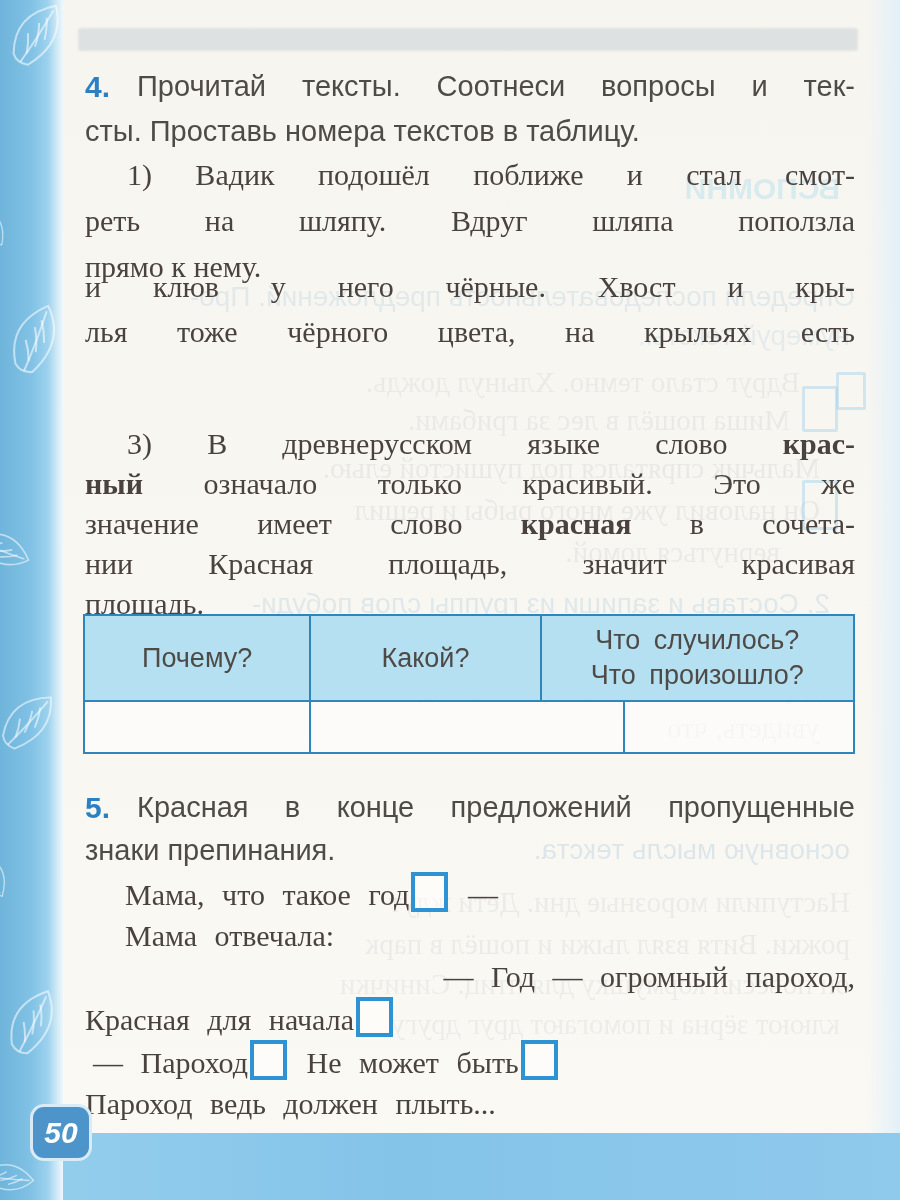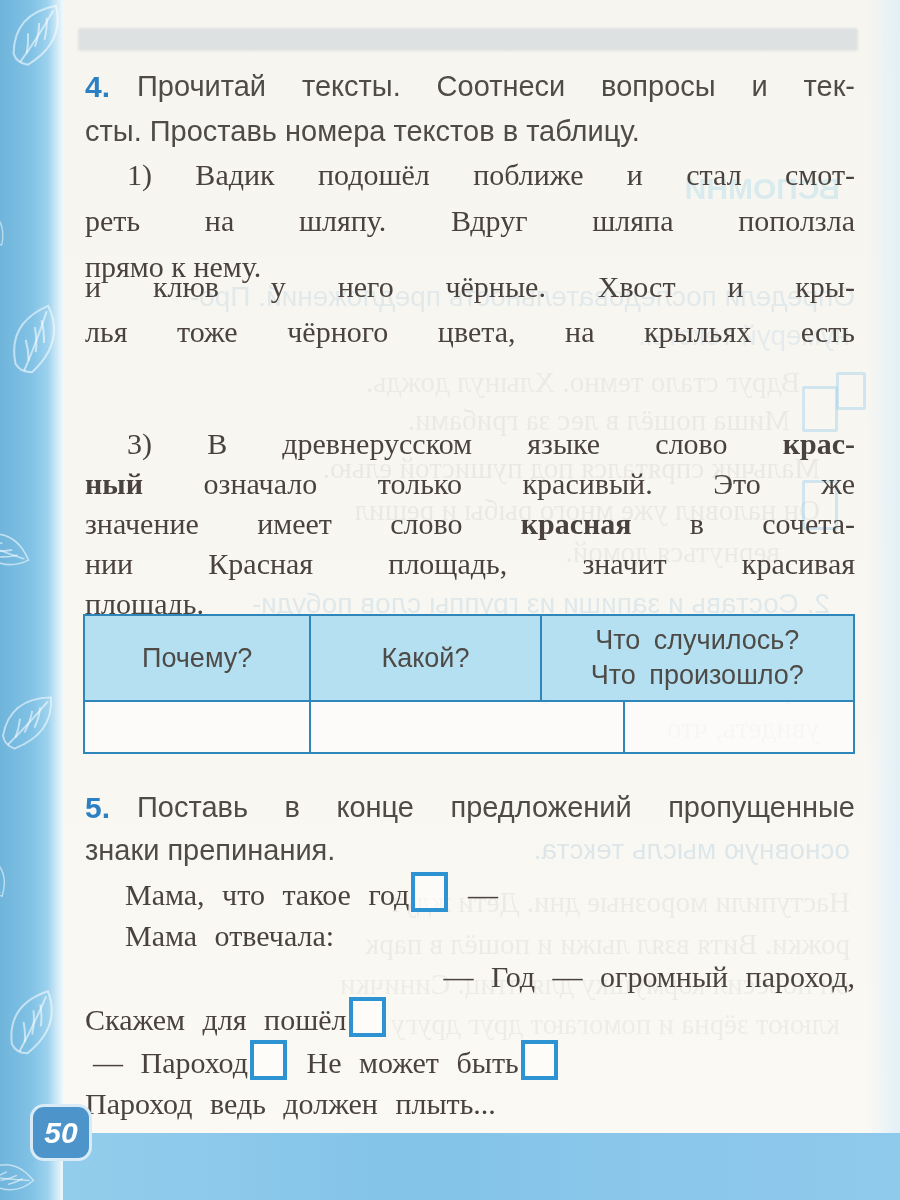--- a/index.html
+++ b/index.html
@@ -122,28 +122,28 @@
     </div>
     <div class="wrow wbody">
       <div class="wcell c1"></div>
       <div class="wcell c2"></div>
       <div class="wcell c3"></div>
     </div>
   </div>
 
   <div class="blk sans lh43" style="top:786px;">
     <span class="exnum">5.</span>
-  <div class="tline j" style="padding-left: 52px;"><span>Поставь в конце предложений пропущенные</span></div>
+  <div class="tline j" style="padding-left: 52px;"><span>Красная в конце предложений пропущенные</span></div>
       <div class="tline"><span>знаки препинания.</span></div>
     </div>
   <div class="blk serif lh41 poem" style="top:872px;">
       <div class="tline" style="padding-left: 40px;"><span>Мама, что такое год</span><span class="pbox"></span><span> —</span></div>
       <div class="tline" style="padding-left: 40px;"><span>Мама отвечала:</span></div>
       <div class="tline" style="padding-left: 8px; text-align: right;"><span>— Год — огромный пароход,</span></div>
-      <div class="tline"><span>Скажем для пошёл</span><span class="pbox"></span></div>
+      <div class="tline"><span>Красная для начала</span><span class="pbox"></span></div>
       <div class="tline" style="padding-left: 8px;"><span>— Пароход</span><span class="pbox"></span><span> Не может быть</span><span class="pbox"></span></div>
       <div class="tline"><span>Пароход ведь должен плыть...</span></div>
     </div>
 
   <div class="redge"></div>
   <div class="band"></div>
   <div class="strip">
     <svg width="63" height="1200" viewBox="0 0 63 1200">
       <defs>
         <g id="lf" fill="none" stroke="#ffffff" stroke-width="1.6">

